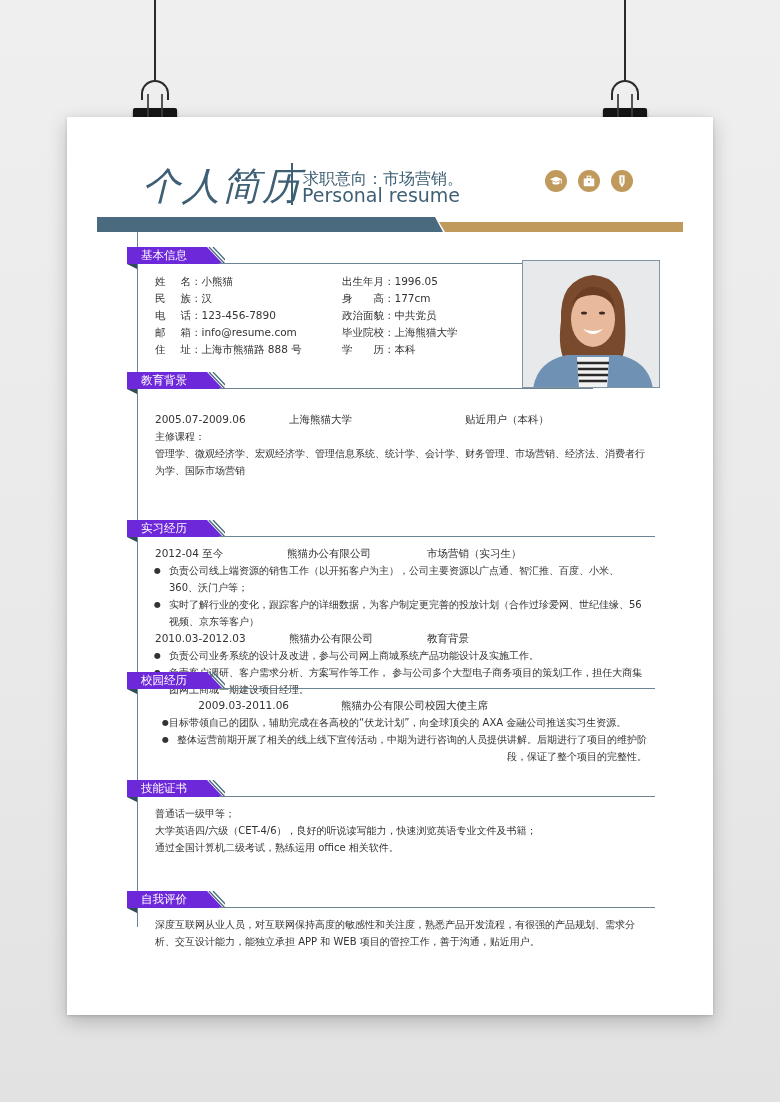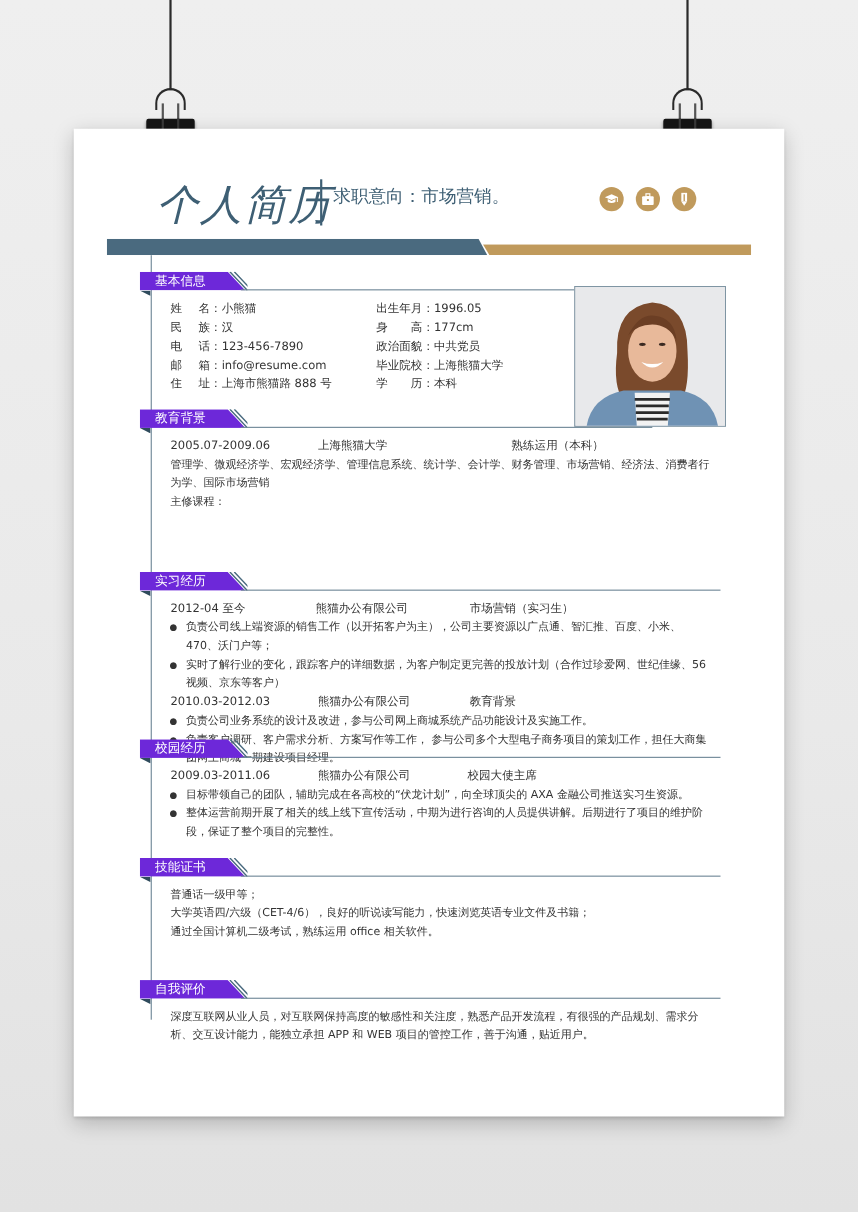--- a/index.html
+++ b/index.html
@@ -73,20 +73,21 @@
     <div class="arm" style="left:14px"></div>
     <div class="arm" style="left:28px"></div>
     <div class="body"></div>
 </div>
 
 <div class="paper">
 
   <div class="title-cn">个人简历</div>
   <div class="title-divider"></div>
   <div class="title-sub">求职意向：市场营销。</div>
+  <div class="title-en">Personal resume</div>
 
   <div class="icons">
     <div class="icon-circle">
       <svg viewBox="0 0 16 16">
           <path d="M1 6 L8 3 L15 6 L8 9 Z" fill="#fff"></path>
           <path d="M4 8 V11 Q8 13 12 11 V8 L8 10 Z" fill="#fff"></path>
           <rect x="13.5" y="6" width="1" height="5" fill="#fff"></rect>
         </svg>
     </div>
     <div class="icon-circle">
@@ -196,49 +197,49 @@
 
   <div class="section" style="top:255px;">
     <div class="sec-head">
       <div class="sec-tab">教育背景</div>
       <div class="sec-tab-fold"></div>
       <svg class="sec-stripes" viewBox="0 0 20 17">
           <path d="M4 0 L20 17 M8 0 L24 17" stroke="#4a6a7f" stroke-width="1.3"></path>
         </svg>
       <div class="sec-line" style="right:62px;"></div>
     </div>
-    <div style="padding-left:28px;padding-top:7px;">
+    <div style="padding-left:28px;padding-top:7px;margin-top:14px;">
       <div class="row3">
         <span style="width:134px">2005.07-2009.06</span>
         <span style="width:176px">上海熊猫大学</span>
-        <span>熟练运用（本科）</span>
+        <span>贴近用户（本科）</span>
       </div>
+      <div class="txt">主修课程：</div>
       <div class="txt" style="width:490px;">管理学、微观经济学、宏观经济学、管理信息系统、统计学、会计学、财务管理、市场营销、经济法、消费者行为学、国际市场营销</div>
-      <div class="txt">主修课程：</div>
     </div>
   </div>
 
   <div class="section" style="top:362px;margin-top:41px;">
     <div class="sec-head">
       <div class="sec-tab">实习经历</div>
       <div class="sec-tab-fold"></div>
       <svg class="sec-stripes" viewBox="0 0 20 17">
           <path d="M4 0 L20 17 M8 0 L24 17" stroke="#4a6a7f" stroke-width="1.3"></path>
         </svg>
       <div class="sec-line"></div>
     </div>
     <div style="padding-left:28px;padding-top:7px;">
       <div class="row3">
         <span style="width:132px">2012-04 至今</span>
         <span style="width:140px">熊猫办公有限公司</span>
         <span>市场营销（实习生）</span>
       </div>
       <div class="bullet" style="margin-left:-8px;width:500px;">
           <span class="dot">●</span>
-          <span>负责公司线上端资源的销售工作（以开拓客户为主），公司主要资源以广点通、智汇推、百度、小米、470、沃门户等；</span>
+          <span>负责公司线上端资源的销售工作（以开拓客户为主），公司主要资源以广点通、智汇推、百度、小米、360、沃门户等；</span>
         </div>
       <div class="bullet" style="margin-left:-8px;width:500px;">
           <span class="dot">●</span>
           <span>实时了解行业的变化，跟踪客户的详细数据，为客户制定更完善的投放计划（合作过珍爱网、世纪佳缘、56视频、京东等客户）</span>
         </div>
       <div class="row3">
         <span style="width:134px">2010.03-2012.03</span>
         <span style="width:138px">熊猫办公有限公司</span>
         <span>教育背景</span>
       </div>
@@ -255,21 +256,21 @@
 
   <div class="section" style="top:555px;">
     <div class="sec-head">
       <div class="sec-tab">校园经历</div>
       <div class="sec-tab-fold"></div>
       <svg class="sec-stripes" viewBox="0 0 20 17">
           <path d="M4 0 L20 17 M8 0 L24 17" stroke="#4a6a7f" stroke-width="1.3"></path>
         </svg>
       <div class="sec-line"></div>
     </div>
-    <div style="padding-left:28px;padding-top:7px;">
+    <div style="padding-left:28px;padding-top:7px;text-align:right;">
       <div class="row3">
         <span style="width:134px">2009.03-2011.06</span>
         <span style="width:136px">熊猫办公有限公司</span>
         <span>校园大使主席</span>
       </div>
       <div class="bullet" style="margin-left:-8px;width:500px;">
           <span class="dot">●</span>
           <span>目标带领自己的团队，辅助完成在各高校的“伏龙计划”，向全球顶尖的 AXA 金融公司推送实习生资源。</span>
         </div>
       <div class="bullet" style="margin-left:-8px;width:500px;">

